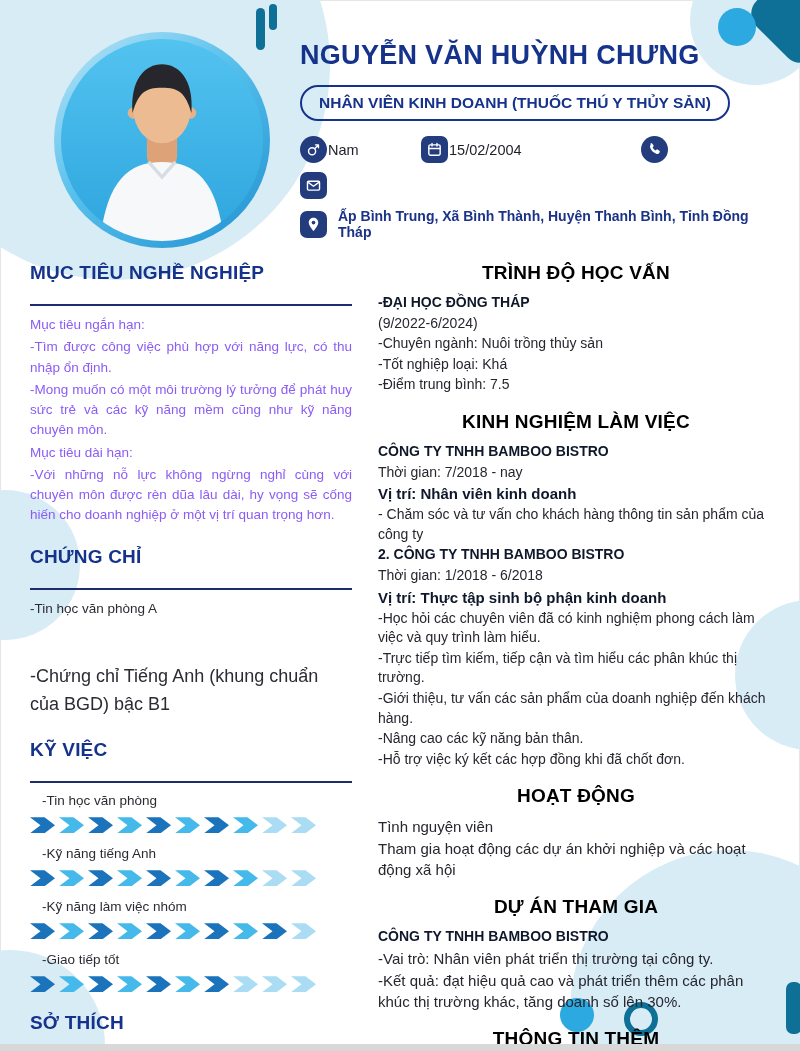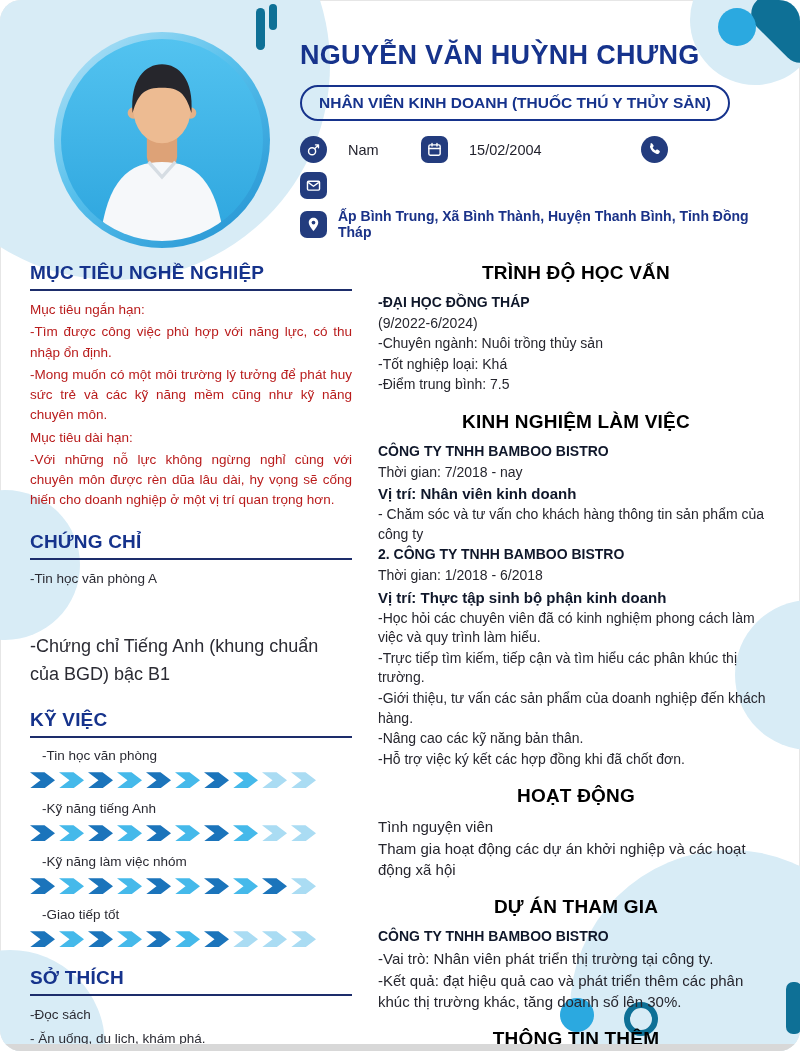--- a/index.html
+++ b/index.html
@@ -1,52 +1,52 @@
 <!DOCTYPE html>
 <html lang="vi"><head>
 <meta charset="utf-8">
 <style>
   html,body{margin:0;padding:0;background:#fff;}
   .page{position:relative;width:800px;height:1051px;background:#fff;overflow:hidden;
         font-family:"Liberation Sans","DejaVu Sans",sans-serif;color:#26262e;
-        box-shadow:inset 0 0 0 1px #e6e6e6;border-radius:21px;}
+        box-shadow:inset 0 0 0 1px #e6e6e6;}
   
   .blob{position:absolute;border-radius:50%;background:#d8ecf6;}
   .teal-bar{position:absolute;background:#0e7096;border-radius:7px;}
   .cyan-dot{position:absolute;border-radius:50%;background:#2ba9e0;}
   .ring-dot{position:absolute;border-radius:50%;border:6px solid #0e7096;background:transparent;}
   .corner-rect{position:absolute;background:#0e7096;border-radius:18px;transform:rotate(45deg);}
   .bottom-strip{position:absolute;left:0;right:0;bottom:0;height:7px;background:#d8d8d8;}
   
   .photo-ring{position:absolute;left:54px;top:32px;width:216px;height:216px;border-radius:50%;
               background:linear-gradient(140deg,#bfe6f7 0%,#57c0ec 45%,#1f8fd0 100%);}
   .photo{position:absolute;inset:7px;border-radius:50%;overflow:hidden;
          background:linear-gradient(180deg,#53c3f0 0%,#2da5de 100%);}
   .photo svg{width:100%;height:100%;display:block;}
   
   .header{position:absolute;left:300px;top:40px;width:474px;}
   .name{margin:0 0 14px;font-size:27px;font-weight:700;color:#16338c;letter-spacing:.3px;}
   .pill{display:inline-block;border:2.5px solid #16338c;border-radius:24px;padding:7px 17px;
         color:#16338c;font-weight:700;font-size:15.5px;margin-bottom:15px;}
   .info-row{display:flex;align-items:center;margin-bottom:9px;}
-  .info-item{display:inline-flex;align-items:center;gap:21px;font-size:14.5px;color:#1f1f2a;}
+  .info-item{display:inline-flex;align-items:center;gap:1px;font-size:14.5px;color:#1f1f2a;}
   .ibox{width:27px;height:27px;background:#233c7e;border-radius:7px;flex:none;
         display:inline-flex;align-items:center;justify-content:center;}
   .ibox.round{border-radius:50%;}
   .ibox svg{width:17px;height:17px;display:block;}
   .w1{width:121px;} .w2{width:162px;}
   .addr{color:#1a3288;font-weight:700;font-size:14px;margin-left:11px;}
   
   .columns{position:absolute;top:258px;left:30px;right:26px;display:flex;gap:26px;}
   .col-left{width:322px;flex:none;}
   .col-right{flex:1;min-width:0;}
-  .left-h{font-size:19px;color:#16338c;margin:20px 0 9px;padding-bottom:5px;
+  .left-h{font-size:19px;color:#16338c;margin:20px 0 9px;padding-bottom:20px;
           border-bottom:2px solid #1d2d6b;font-weight:700;letter-spacing:.2px;}
   .col-left .sec:first-child .left-h{margin-top:4px;}
-  .para{font-size:13.5px;line-height:1.5;text-align:justify;margin:0 0 2px;color:#b91c1c;}
+  .para{font-size:13.5px;line-height:1.5;text-align:justify;margin:0 0 2px;color:#8b5cf6;}
   .item-line{font-size:13.5px;line-height:1.55;margin:3px 0;color:#2b2b33;}
   .skill-label{font-size:13.5px;margin:10px 12px 0;color:#2b2b33;}
   .chevrow{display:flex;gap:4px;margin:9px 0 13px;}
   .chev{width:25px;height:16px;flex:none;
         clip-path:polygon(0 0,58% 0,100% 50%,58% 100%,0 100%,42% 50%);}
   .chev-dark{background:#1b74bb;} .chev-light{background:#45b9ea;} .chev-pale{background:#aadcf3;}
   .right-h{font-size:19px;color:#000000;text-align:center;font-weight:700;margin:16px 0 9px;letter-spacing:.2px;}
   .col-right .sec:first-child .right-h{margin-top:4px;}
   .line{font-size:14px;line-height:1.4;margin:1px 0;color:#26262e;}
   .line.b{font-weight:700;color:#0f172a;}

